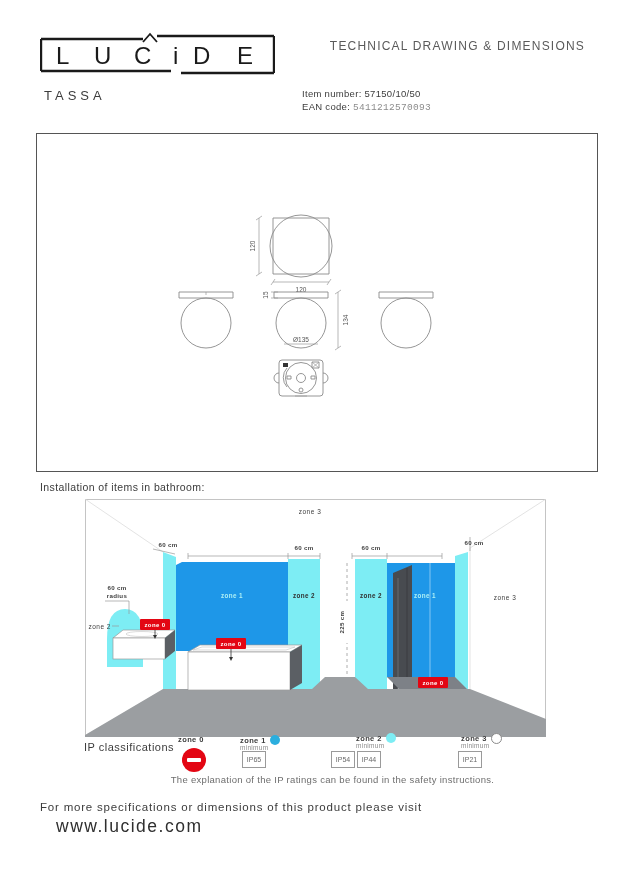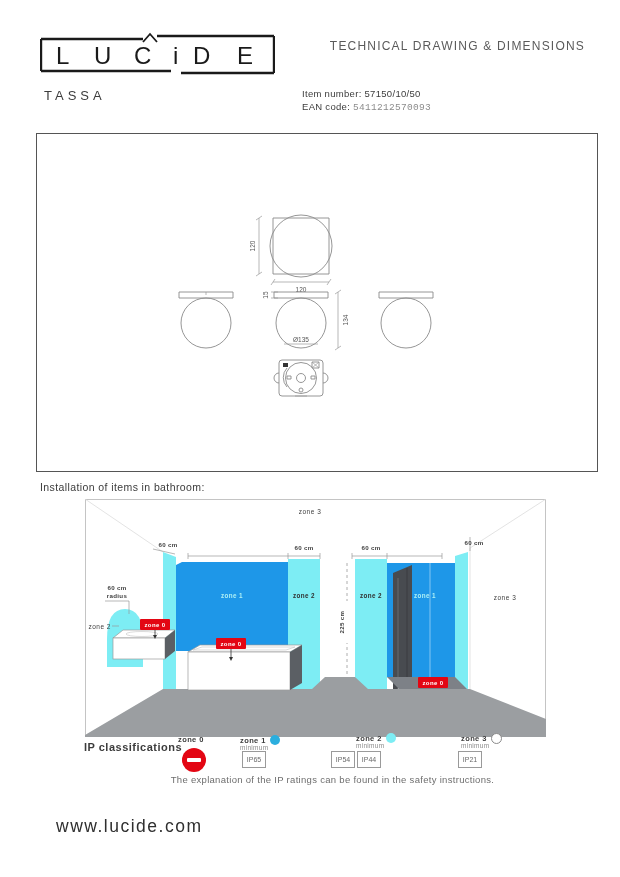--- a/index.html
+++ b/index.html
@@ -29,21 +29,21 @@
   .lbl-b{font-size:6.2px;font-weight:bold;fill:#3d3d3d;letter-spacing:.3px;}
   .wall-lbl-light{font-size:6.3px;font-weight:bold;fill:#aef0f5;letter-spacing:.4px;}
   .wall-lbl-dark{font-size:6.3px;font-weight:bold;fill:#2f2f2f;letter-spacing:.4px;}
   .badge-txt{font-size:6px;font-weight:bold;fill:#fff;letter-spacing:.4px;}
   .f-zone1{fill:var(--zone1_blue);} .f-zone2{fill:var(--zone2_cyan);}
   .f-red{fill:var(--zone0_red);} .f-floor{fill:var(--floor_gray);} .f-panel{fill:var(--panel_dark);}
   .thin{stroke:#9a9a9a;stroke-width:.7;fill:none;}
   .faint{stroke:#dcdcdc;stroke-width:.8;fill:none;}
   
   .ip-row{position:absolute;left:0;top:733px;width:620px;height:44px;}
-  .ip-title{position:absolute;left:84px;top:8px;font-size:11px;font-weight:bold;letter-spacing:.5px;color:#3c3c3c;}
+  .ip-title{position:absolute;left:84px;top:8px;font-size:11px;font-weight:normal;letter-spacing:.5px;color:#3c3c3c;}
   .ipz-label{position:absolute;font-size:7.5px;font-weight:bold;letter-spacing:.4px;color:#3c3c3c;display:flex;align-items:center;gap:4px;}
   .ip-min{position:absolute;font-size:6.5px;color:#8a8a8a;letter-spacing:.3px;}
   .ip-box{position:absolute;display:flex;gap:2px;}
   .ip-box span{display:flex;align-items:center;justify-content:center;width:22px;height:15px;
                border:1px solid #9a9a9a;background:#fff;font-size:7px;color:#6a6a6a;}
   .dot{width:10px;height:10px;border-radius:50%;display:inline-block;}
   .dot-z1{background:var(--zone1_dot);}
   .dot-z2{background:var(--zone2_cyan);}
   .dot-z3{background:#fff;border:1px solid #8a8a8a;width:9px;height:9px;}
   .no-entry{position:absolute;left:182px;top:15px;width:24px;height:24px;border-radius:50%;
@@ -283,15 +283,16 @@
       <span class="dot dot-z3"></span>
     </div>
     <div class="ip-min" style="left:461px;top:9px;">minimum</div>
     <div class="ip-box" style="left:458px;top:18px;">
       <span>IP21</span>
     </div>
   </div>
 
   <div class="note">The explanation of the IP ratings can be found in the safety instructions.</div>
 
+  <div class="footer-line">For more specifications or dimensions of this product please visit</div>
   <div class="footer-url">www.lucide.com</div>
 
 </div>
 
 </body></html>

